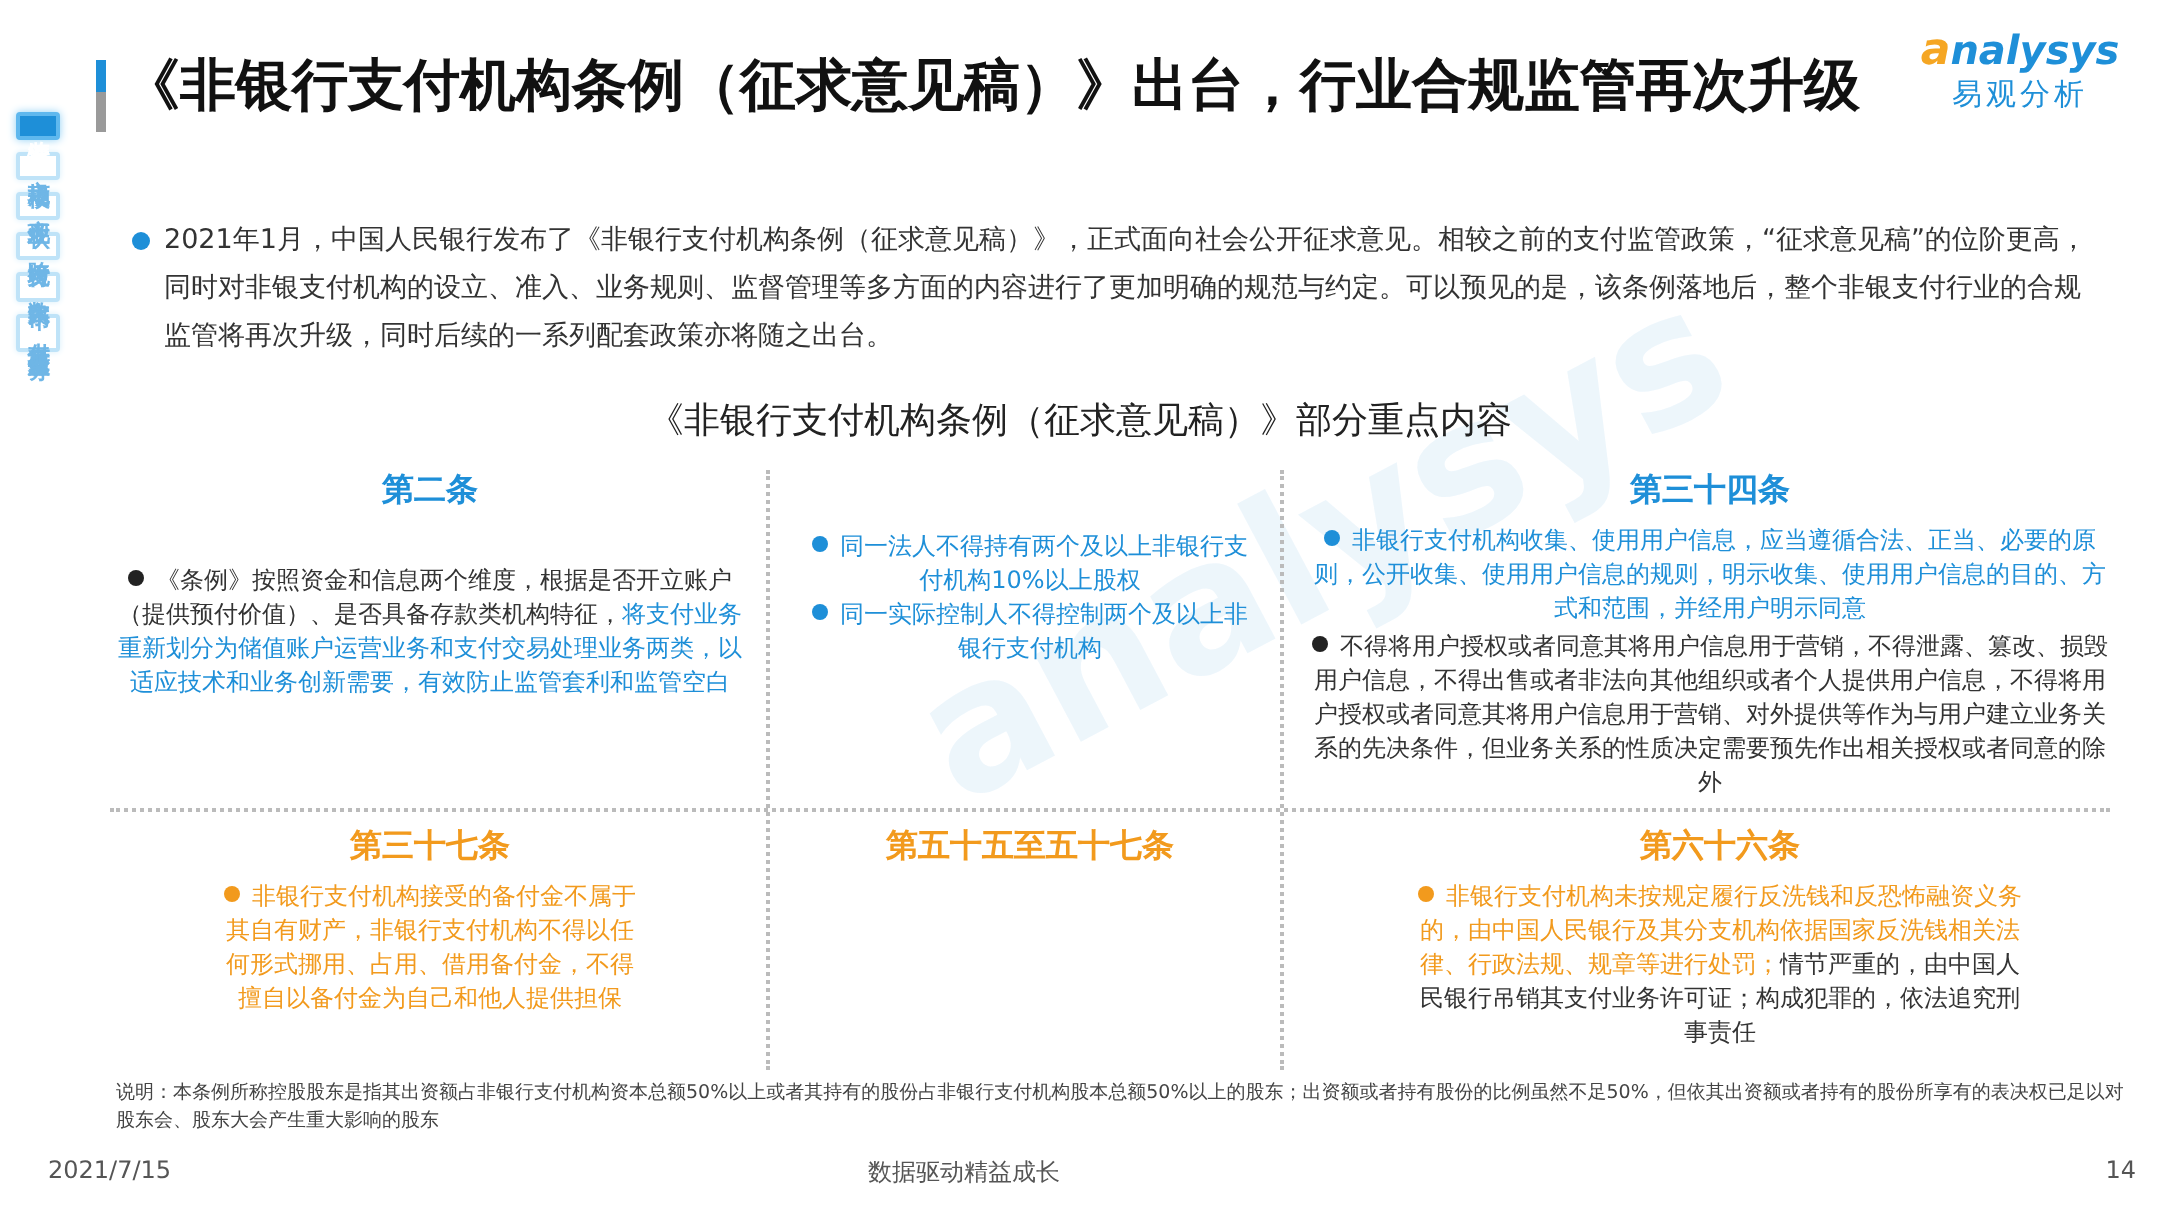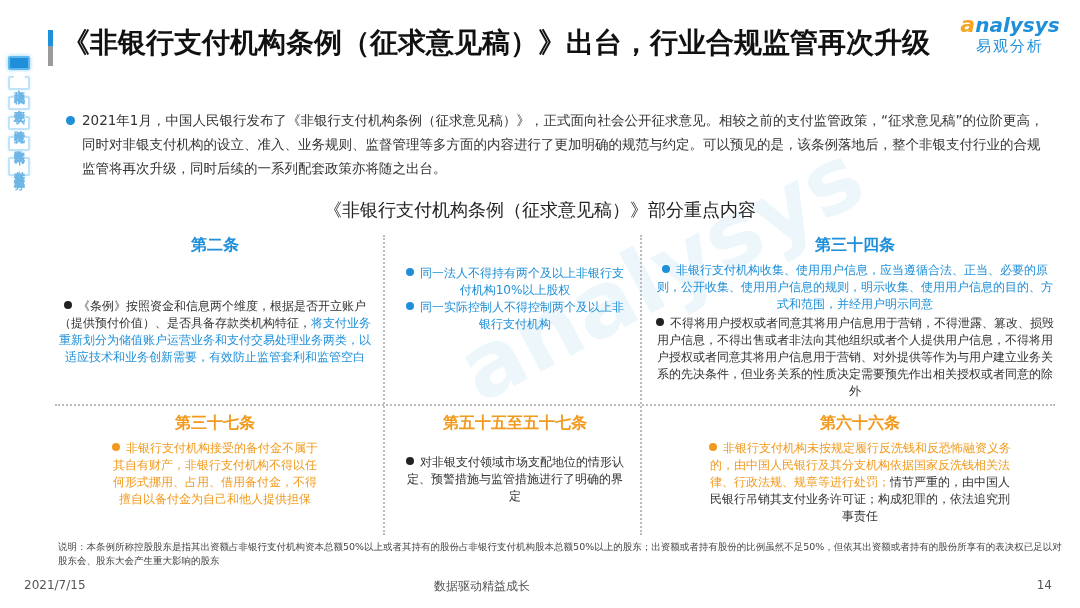--- a/index.html
+++ b/index.html
@@ -45,21 +45,21 @@
   .blue-h { color: #1e8fd8; }
   .orange-h { color: #f29a1d; }
   .cell .item { position: relative; font-size: 12px; line-height: 17px; text-align: center; }
   .cell .item .b { display: inline-block; width: 8px; height: 8px; border-radius: 50%; margin-right: 6px; vertical-align: 1px; }
   .blk { color: #333; } .blu { color: #1e8fd8; } .org { color: #f29a1d; }
   .bb { background: #222; } .bl { background: #1e8fd8; } .bo { background: #f29a1d; }
 
   .note { position: absolute; left: 58px; top: 540px; width: 1010px; font-size: 9.5px; line-height: 14px; color: #444; }
   .footer-date { position: absolute; left: 24px; top: 578px; font-size: 12px; color: #555; }
   .footer-center { position: absolute; left: 0; width: 964px; text-align: center; top: 578px; font-size: 12px; color: #555; }
-  .footer-page { position: absolute; right: 28px; top: 578px; font-size: 12px; color: #555; }
+  .footer-page { position: absolute; right: 12px; top: 578px; font-size: 12px; color: #555; }
 
   .watermark { position: absolute; left: 440px; top: 220px; font-size: 90px; font-weight: bold; color: #e9f4fb; transform: rotate(-28deg); opacity: 0.8; pointer-events: none; }
 </style>
 </head>
 <body>
 
 <div class="sidebar">
   <div class="side-item active">监管情况</div>
   <div class="side-item">市场规模</div>
   <div class="side-item">产业现状</div>
@@ -85,21 +85,21 @@
 
 <div class="subtitle">《非银行支付机构条例（征求意见稿）》部分重点内容</div>
 
 <div class="grid">
   <div class="vline" style="left:328px"></div>
   <div class="vline" style="left:585px"></div>
   <div class="hline"></div>
 
   <div class="cell" style="left:0;top:0;width:320px">
     <h3 class="blue-h">第二条</h3>
-    <div class="item" style="margin-top:42px">
+    <div class="item" style="margin-top:26px">
       <span class="b bb"></span><span class="blk">《条例》按照资金和信息两个维度，根据是否开立账户（提供预付价值）、是否具备存款类机构特征，</span><span class="blu">将支付业务重新划分为储值账户运营业务和支付交易处理业务两类，以适应技术和业务创新需要，有效防止监管套利和监管空白</span>
     </div>
   </div>
 
   <div class="cell" style="left:350px;top:0;width:220px">
     <div class="item" style="margin-top:30px">
       <span class="b bl"></span><span class="blu">同一法人不得持有两个及以上非银行支付机构10%以上股权</span>
     </div>
     <div class="item">
       <span class="b bl"></span><span class="blu">同一实际控制人不得控制两个及以上非银行支付机构</span>
@@ -118,23 +118,20 @@
 
   <div class="cell" style="left:55px;top:178px;width:210px">
     <h3 class="orange-h">第三十七条</h3>
     <div class="item">
       <span class="b bo"></span><span class="org">非银行支付机构接受的备付金不属于其自有财产，非银行支付机构不得以任何形式挪用、占用、借用备付金，不得擅自以备付金为自己和他人提供担保</span>
     </div>
   </div>
 
   <div class="cell" style="left:350px;top:178px;width:220px">
     <h3 class="orange-h">第五十五至五十七条</h3>
-    <div class="item" style="margin-top:20px">
-      <span class="b bb"></span><span class="blk">对非银支付领域市场支配地位的情形认定、预警措施与监管措施进行了明确的界定</span>
-    </div>
   </div>
 
   <div class="cell" style="left:650px;top:178px;width:310px">
     <h3 class="orange-h">第六十六条</h3>
     <div class="item">
       <span class="b bo"></span><span class="org">非银行支付机构未按规定履行反洗钱和反恐怖融资义务的，由中国人民银行及其分支机构依据国家反洗钱相关法律、行政法规、规章等进行处罚；</span><span class="blk">情节严重的，由中国人民银行吊销其支付业务许可证；构成犯罪的，依法追究刑事责任</span>
     </div>
   </div>
 </div>
 

